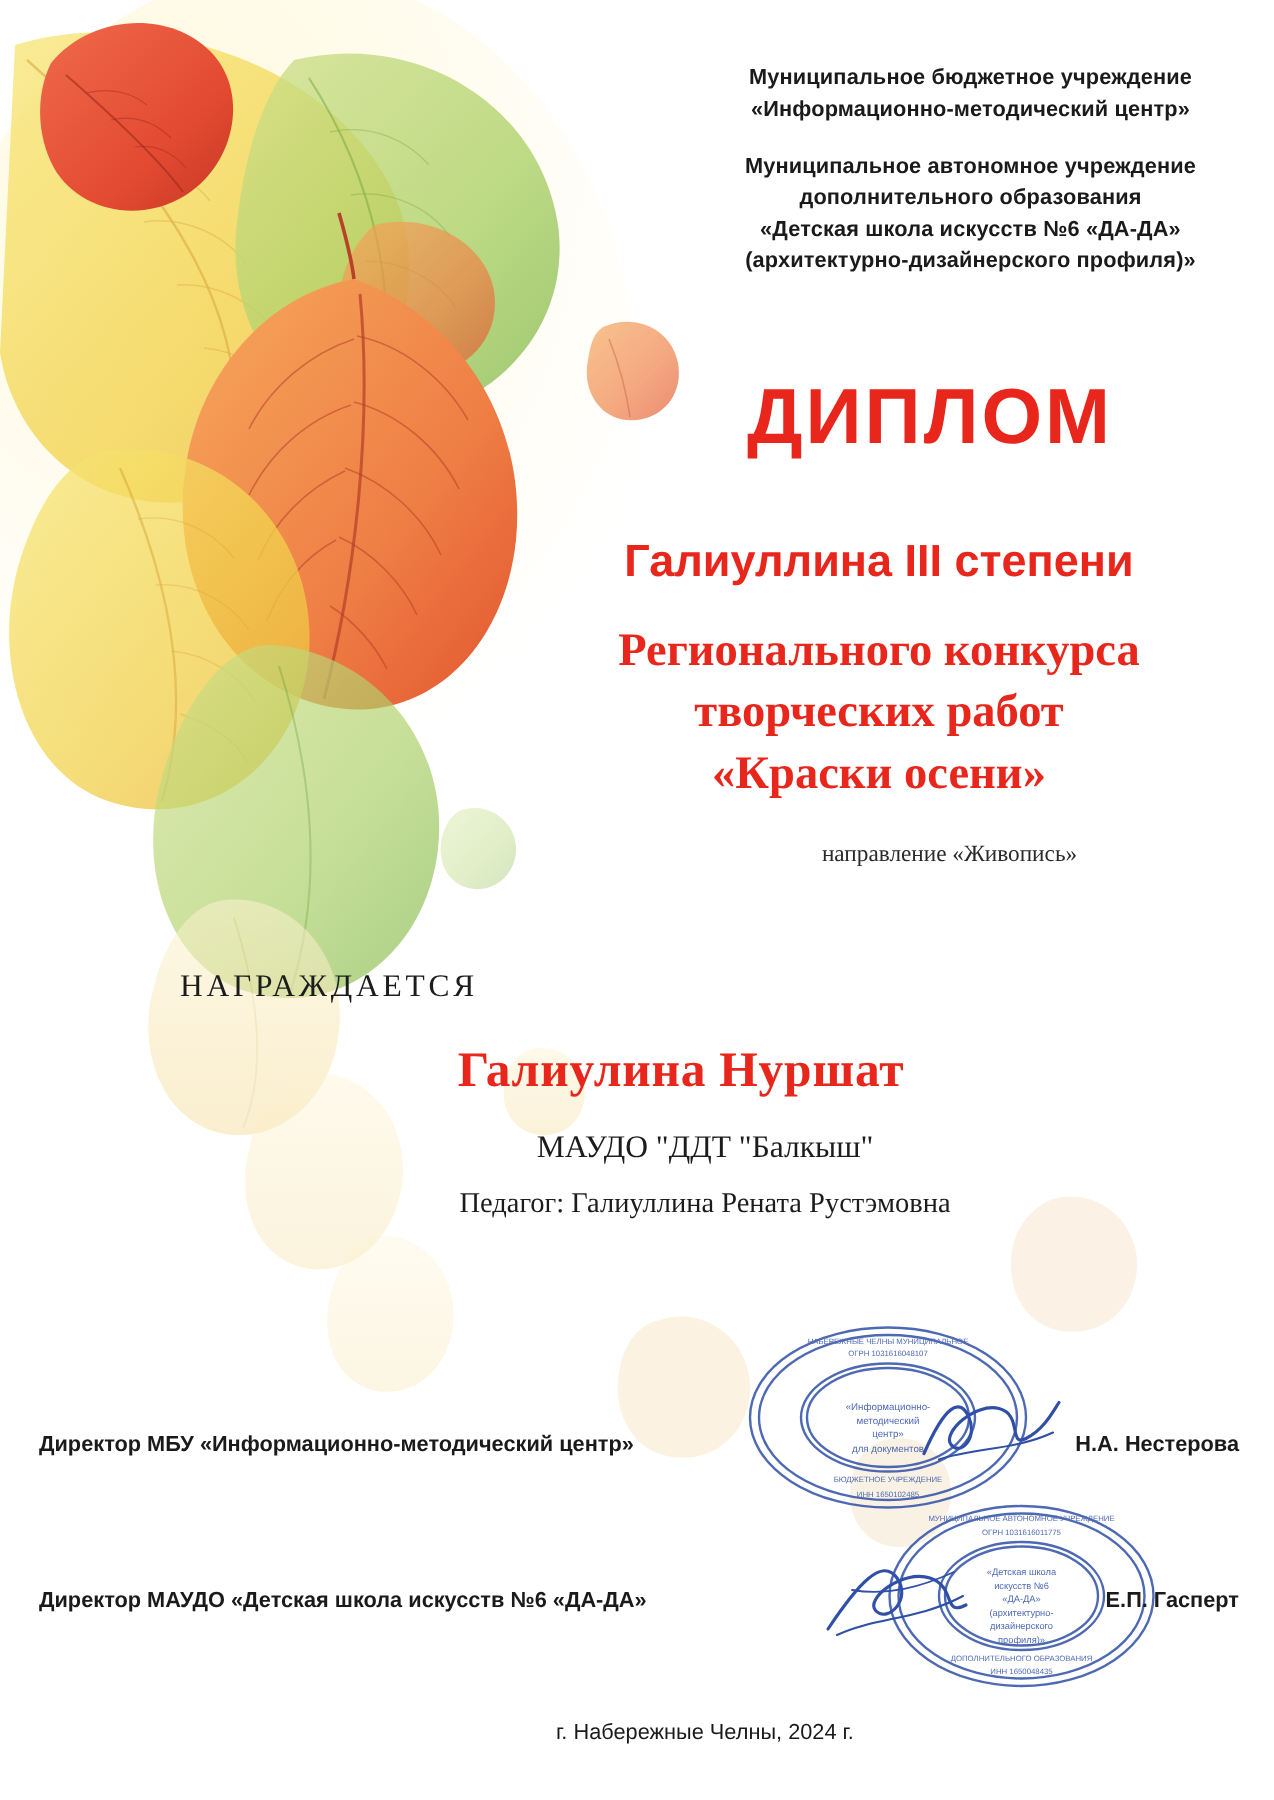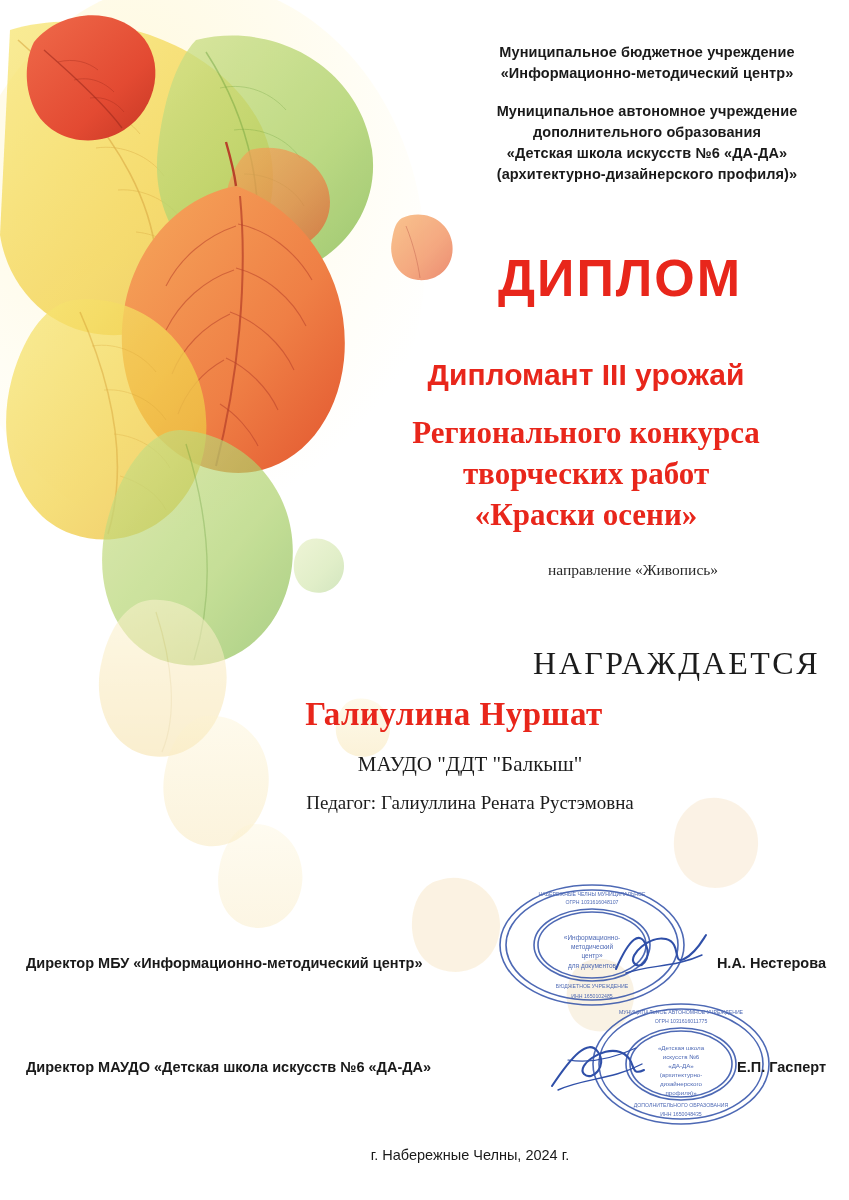--- a/index.html
+++ b/index.html
@@ -103,23 +103,23 @@
     color: #2a2a2a;
     line-height: 1.5;
   }
 
   
   .awarded-label {
     position: absolute;
     left: 120px;
     top: 645px;
     width: 700px;
-    text-align: right;
-    font-family: "Liberation Serif", serif;
-    font-size: 32px;
+    text-align: left;
+    font-family: "Liberation Serif", serif;
+    font-size: 21px;
     color: #1c1c1c;
     letter-spacing: 2.5px;
   }
   .recipient {
     position: absolute;
     left: 104px;
     top: 696px;
     width: 700px;
     text-align: center;
     font-family: "Liberation Serif", serif;
@@ -348,21 +348,21 @@
     </div>
     <div class="org2">
       <div>Муниципальное автономное учреждение</div>
       <div>дополнительного образования</div>
       <div>«Детская школа искусств №6 «ДА-ДА»</div>
       <div>(архитектурно-дизайнерского профиля)»</div>
     </div>
   </div>
 
   <div class="title">ДИПЛОМ</div>
-  <div class="subtitle">Дипломант III урожай</div>
+  <div class="subtitle">Галиуллина III степени</div>
 
   <div class="contest">
     <div>Регионального конкурса</div>
     <div>творческих работ</div>
     <div>«Краски осени»</div>
   </div>
 
   <div class="meta">
     <div>направление «Живопись»</div>
   </div>

